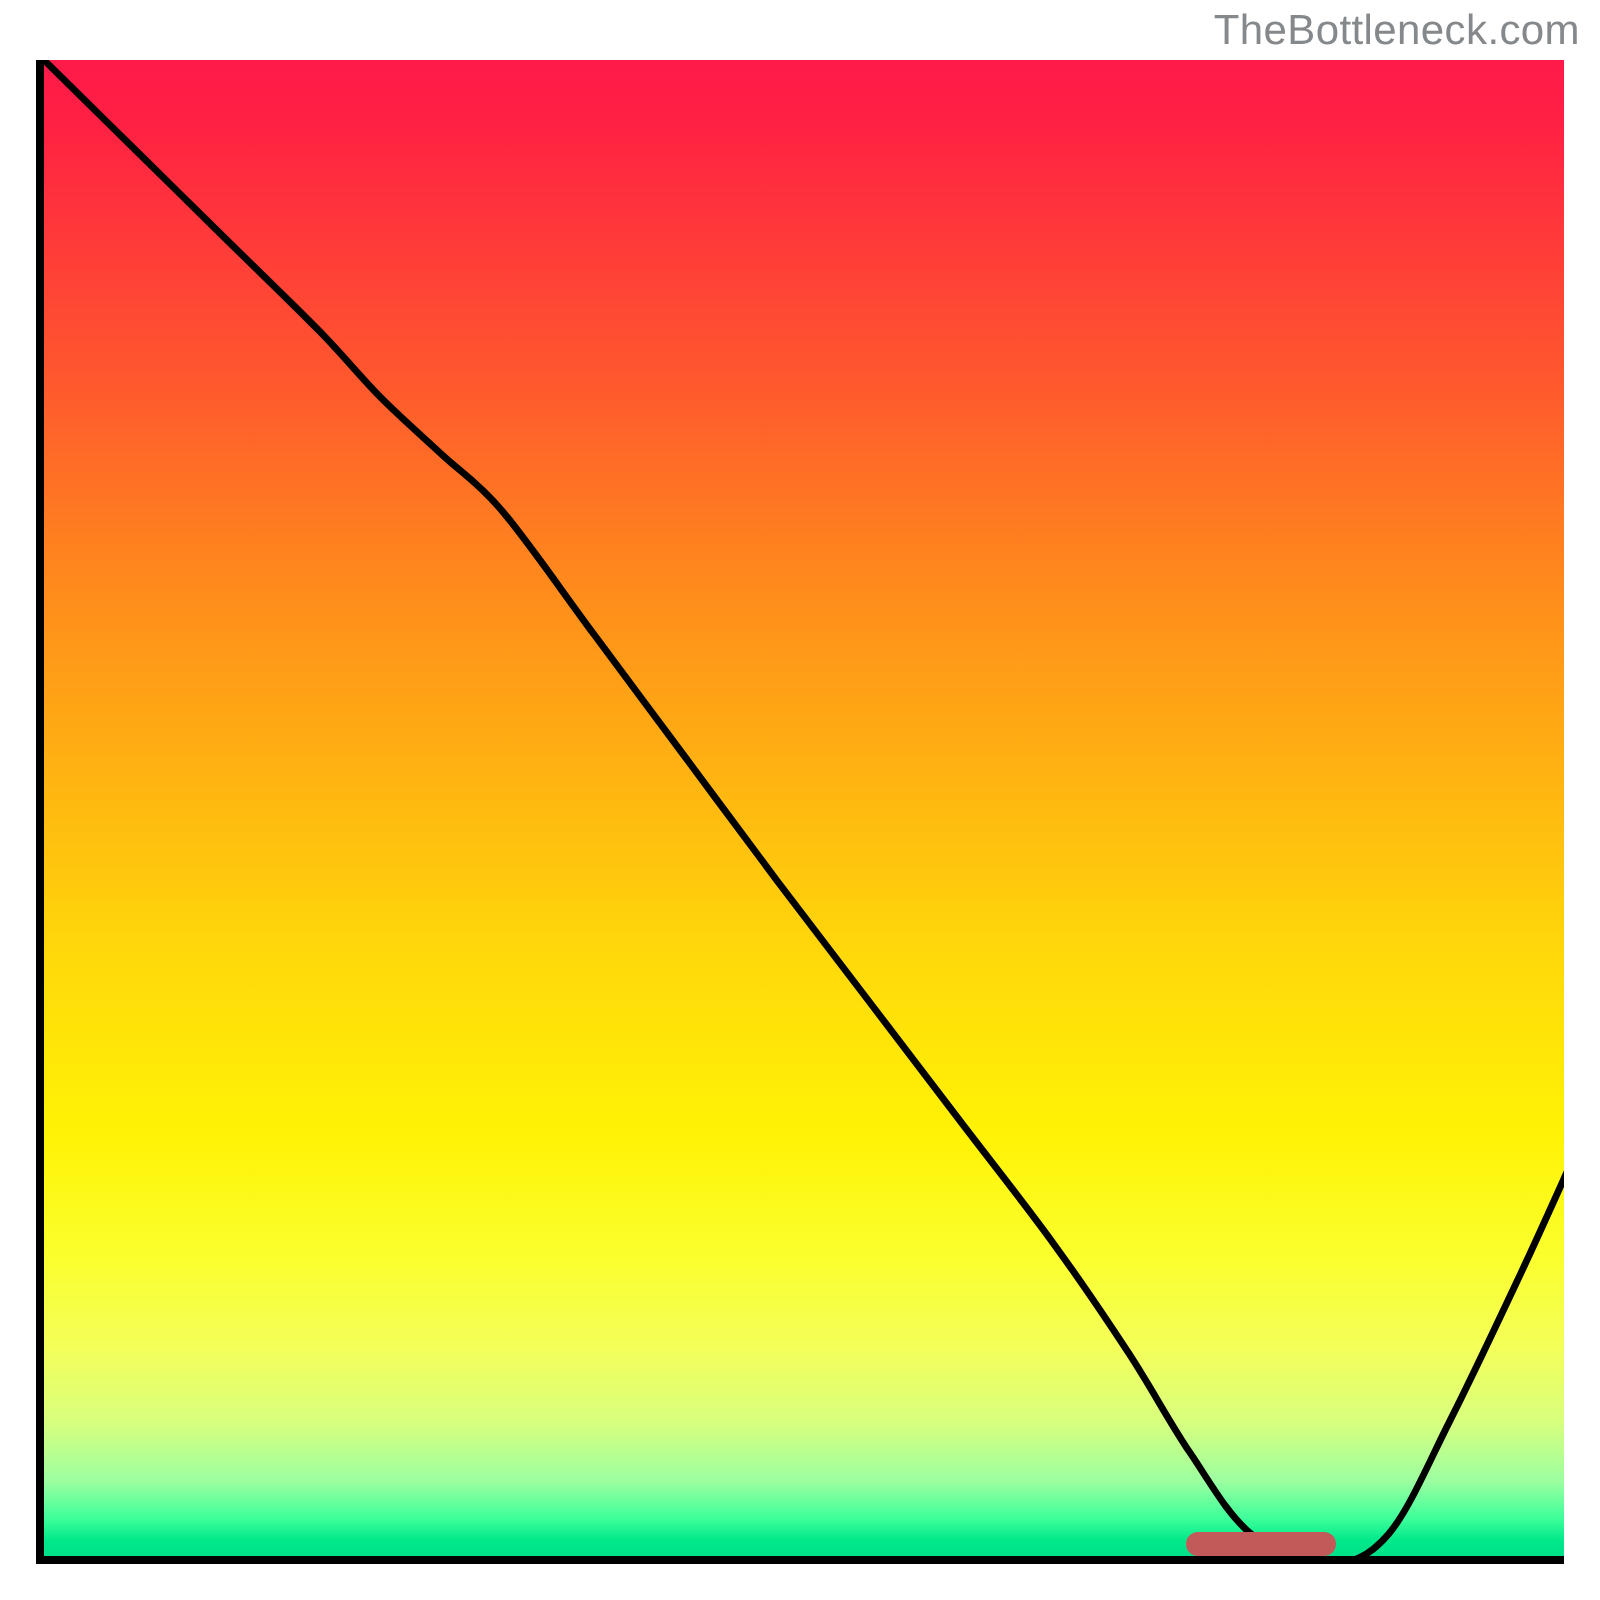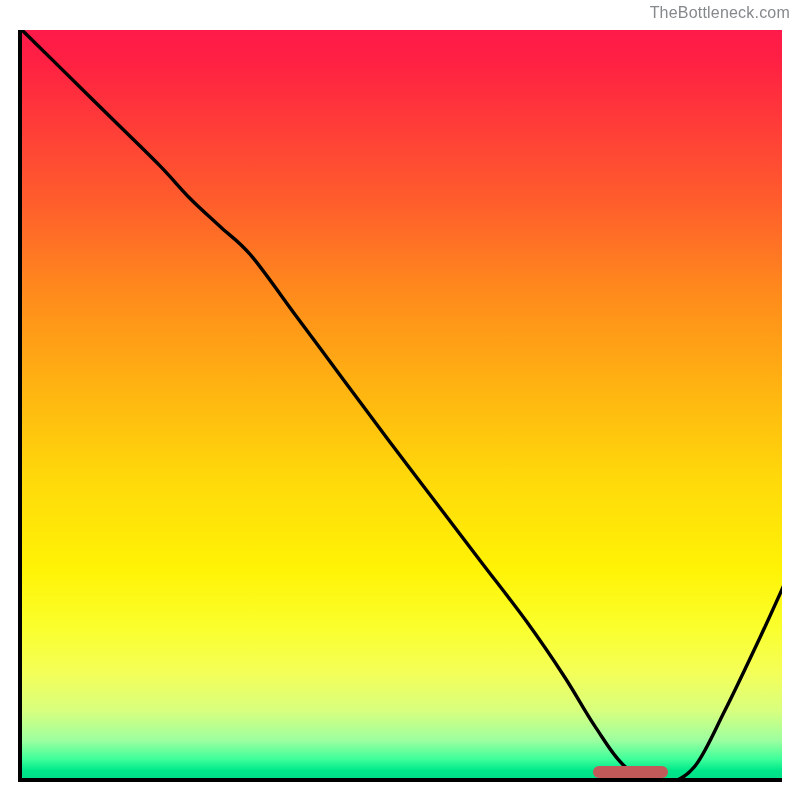--- a/index.html
+++ b/index.html
@@ -53,21 +53,21 @@
     border-radius: 6px;
     background: #c25a5a;
     bottom: 0px;
   }
 
   .watermark {
     position: absolute;
     top: 4px;
     right: 10px;
     font-family: Arial, Helvetica, sans-serif;
-    font-size: 16px;
+    font-size: 21px;
     color: #85898c;
     font-weight: 500;
     letter-spacing: 0.2px;
   }
 </style>
 </head>
 <body>
 
 <div class="chart-container">
 

